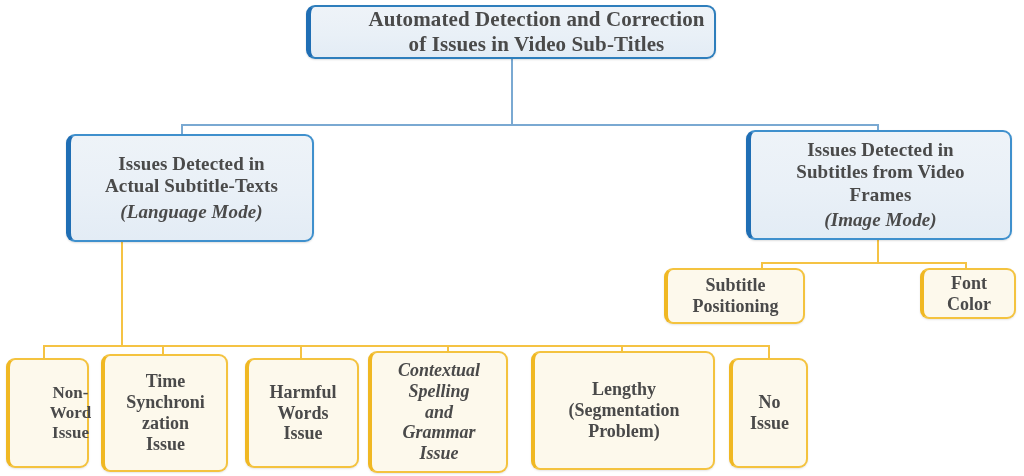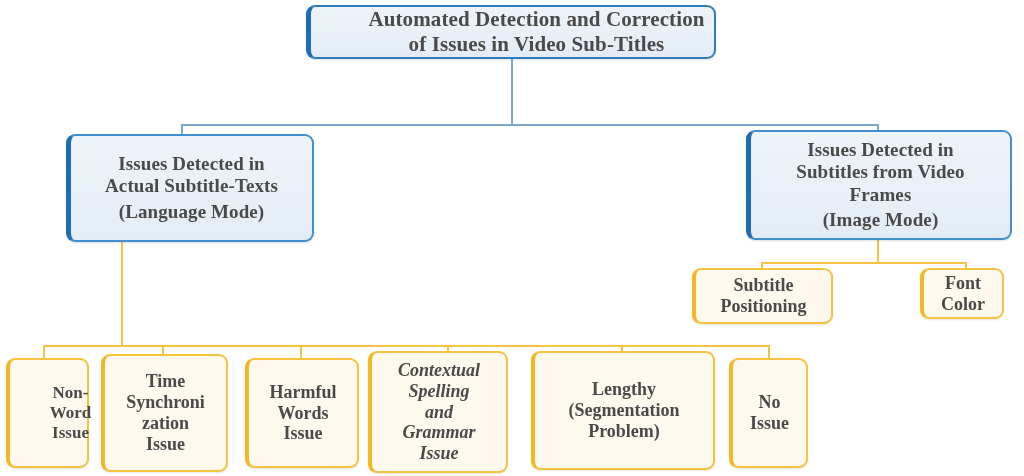--- a/index.html
+++ b/index.html
@@ -46,21 +46,21 @@
     border-left: 5px solid #1f6eb4;
     border-top: 2px solid #2e7ebc;
     border-right: 2px solid #2e7ebc;
     border-bottom: 2px solid #2e7ebc;
   }
   .node-blue.branch {
     border: 2px solid #3f90cd;
     border-left: 5px solid #1f6eb4;
   }
   .node-blue .ln { display: block; line-height: 1.18; }
-  .node-blue .sub { margin-top: 3px; }
+  .node-blue .sub { margin-top: 3px; font-style: italic; }
 
   
   .node-yellow {
     position: absolute;
     box-sizing: border-box;
     background: #fdf9ec;
     border: 2px solid #f4c33f;
     border-left: 4px solid #f0b823;
     border-radius: 9px;
     display: flex;
@@ -114,26 +114,26 @@
     <span class="ln sub">(Language Mode)</span>
   </div>
 
   <div class="node-blue branch t19" style="left:746px; top:130px; width:266px; height:110px;">
     <span class="ln">Issues Detected in</span>
     <span class="ln">Subtitles from Video</span>
     <span class="ln">Frames</span>
     <span class="ln sub">(Image Mode)</span>
   </div>
 
-  <div class="node-yellow t18" style="left:692px; top:268px; width:141px; height:56px;">
+  <div class="node-yellow t18" style="left:664px; top:268px; width:141px; height:56px;">
     <span class="ln">Subtitle</span>
     <span class="ln">Positioning</span>
   </div>
 
-  <div class="node-yellow t18" style="left:920px; top:268px; width:84px; height:51px;">
+  <div class="node-yellow t18" style="left:920px; top:268px; width:96px; height:51px;">
     <span class="ln">Font</span>
     <span class="ln">Color</span>
   </div>
 
   <div class="node-yellow t17" style="left:6px; top:358px; width:83px; height:110px;padding-left:44px;">
     <span class="ln">Non-</span>
     <span class="ln">Word</span>
     <span class="ln">Issue</span>
   </div>
 

